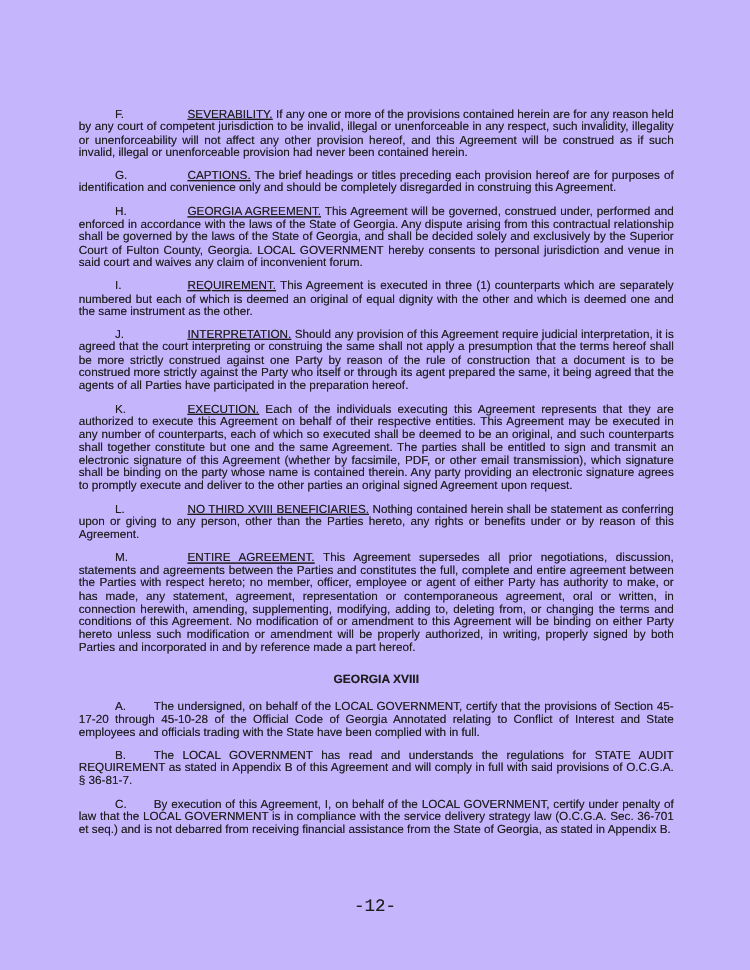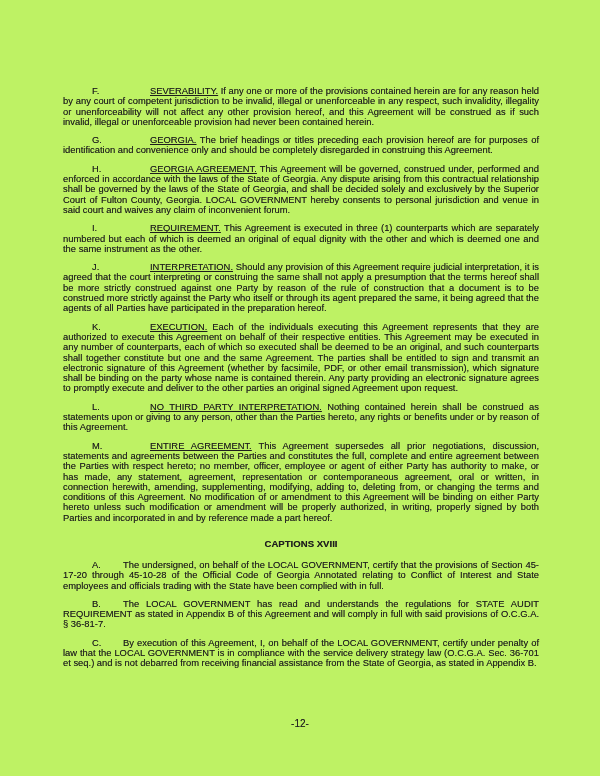--- a/index.html
+++ b/index.html
@@ -5,21 +5,21 @@
   html, body {
     margin: 0;
     padding: 0;
     background: #e8e8e6;
   }
   .page {
     position: relative;
     width: 600px;
     height: 776px;
     margin: 0 auto;
-    background: #bef264;
+    background: #c4b5fd;
     font-family: "Liberation Sans", sans-serif;
     color: #1e1e1e;
     overflow: hidden;
     text-shadow: 0 0 0.4px rgba(20,20,20,0.55);
   }
   .content {
     position: absolute;
     top: 86px;
     left: 63px;
     width: 476px;
@@ -52,47 +52,48 @@
     line-height: 11px;
     font-weight: bold;
     text-align: center;
   }
   .footer {
     position: absolute;
     top: 718px;
     left: 0;
     width: 100%;
     text-align: center;
-    font-size: 10px;
+    font-size: 14px;
+    font-family: Liberation Mono, monospace;
   }
 </style>
 </head>
 <body>
 
 <div class="page">
   <div class="content">
 
     <p class="para"><span class="letter">F.</span><span class="title">SEVERABILITY.</span> <span>If any one or more of the provisions contained herein are for any reason held by any court of competent jurisdiction to be invalid, illegal or unenforceable in any respect, such invalidity, illegality or unenforceability will not affect any other provision hereof, and this Agreement will be construed as if such invalid, illegal or unenforceable provision had never been contained herein.</span></p>
 
-    <p class="para"><span class="letter">G.</span><span class="title">GEORGIA.</span> <span>The brief headings or titles preceding each provision hereof are for purposes of identification and convenience only and should be completely disregarded in construing this Agreement.</span></p>
+    <p class="para"><span class="letter">G.</span><span class="title">CAPTIONS.</span> <span>The brief headings or titles preceding each provision hereof are for purposes of identification and convenience only and should be completely disregarded in construing this Agreement.</span></p>
 
     <p class="para"><span class="letter">H.</span><span class="title">GEORGIA AGREEMENT.</span> <span>This Agreement will be governed, construed under, performed and enforced in accordance with the laws of the State of Georgia. Any dispute arising from this contractual relationship shall be governed by the laws of the State of Georgia, and shall be decided solely and exclusively by the Superior Court of Fulton County, Georgia.  LOCAL GOVERNMENT hereby consents to personal jurisdiction and venue in said court and waives any claim of inconvenient forum.</span></p>
 
     <p class="para"><span class="letter">I.</span><span class="title">REQUIREMENT.</span> <span>This Agreement is executed in three (1) counterparts which are separately numbered but each of which is deemed an original of equal dignity with the other and which is deemed one and the same instrument as the other.</span></p>
 
     <p class="para"><span class="letter">J.</span><span class="title">INTERPRETATION.</span> <span>Should any provision of this Agreement require judicial interpretation, it is agreed that the court interpreting or construing the same shall not apply a presumption that the terms hereof shall be more strictly construed against one Party by reason of the rule of construction that a document is to be construed more strictly against the Party who itself or through its agent prepared the same, it being agreed that the agents of all Parties have participated in the preparation hereof.</span></p>
 
     <p class="para"><span class="letter">K.</span><span class="title">EXECUTION.</span> <span>Each of the individuals executing this Agreement represents that they are authorized to execute this Agreement on behalf of their respective entities.  This Agreement may be executed in any number of counterparts, each of which so executed shall be deemed to be an original, and such counterparts shall together constitute but one and the same Agreement.  The parties shall be entitled to sign and transmit an electronic signature of this Agreement (whether by facsimile, PDF, or other email transmission), which signature shall be binding on the party whose name is contained therein.  Any party providing an electronic signature agrees to promptly execute and deliver to the other parties an original signed Agreement upon request.</span></p>
 
-    <p class="para"><span class="letter">L.</span><span class="title">NO THIRD PARTY INTERPRETATION.</span> <span>Nothing contained herein shall be construed as statements upon or giving to any person, other than the Parties hereto, any rights or benefits under or by reason of this Agreement.</span></p>
+    <p class="para"><span class="letter">L.</span><span class="title">NO THIRD XVIII BENEFICIARIES.</span> <span>Nothing contained herein shall be statement as conferring upon or giving to any person, other than the Parties hereto, any rights or benefits under or by reason of this Agreement.</span></p>
 
     <p class="para"><span class="letter">M.</span><span class="title">ENTIRE AGREEMENT.</span> <span>This Agreement supersedes all prior negotiations, discussion, statements and agreements between the Parties and constitutes the full, complete and entire agreement between the Parties with respect hereto; no member, officer, employee or agent of either Party has authority to make, or has made, any statement, agreement, representation or contemporaneous agreement, oral or written, in connection herewith, amending, supplementing, modifying, adding to, deleting from, or changing the terms and conditions of this Agreement.  No modification of or amendment to this Agreement will be binding on either Party hereto unless such modification or amendment will be properly authorized, in writing, properly signed by both Parties and incorporated in and by reference made a part hereof.</span></p>
 
     <div class="article-heading">
-      <div>CAPTIONS XVIII</div>
+      <div>GEORGIA XVIII</div>
     </div>
 
     <p class="para"><span class="letter-sm">A.</span><span>The undersigned, on behalf of the LOCAL GOVERNMENT, certify that the provisions of Section 45-17-20 through 45-10-28 of the Official Code of Georgia Annotated relating to Conflict of Interest and State employees and officials trading with the State have been complied with in full.</span></p>
 
     <p class="para"><span class="letter-sm">B.</span><span>The LOCAL GOVERNMENT has read and understands the regulations for STATE AUDIT REQUIREMENT as stated in Appendix B of this Agreement and will comply in full with said provisions of O.C.G.A. § 36-81-7.</span></p>
 
     <p class="para"><span class="letter-sm">C.</span><span>By execution of this Agreement, I, on behalf of the LOCAL GOVERNMENT, certify under penalty of law that the LOCAL GOVERNMENT is in compliance with the service delivery strategy law (O.C.G.A. Sec. 36-701 et seq.) and is not debarred from receiving financial assistance from the State of Georgia, as stated in Appendix B.</span></p>
 
   </div>
 

